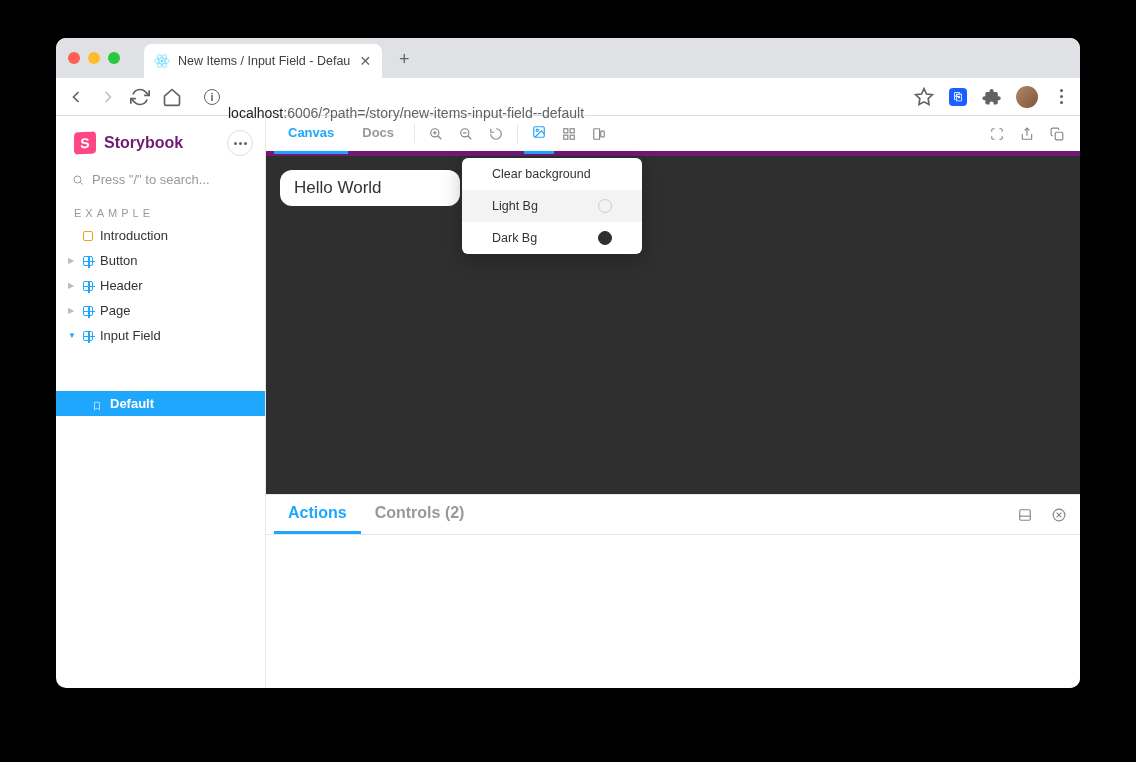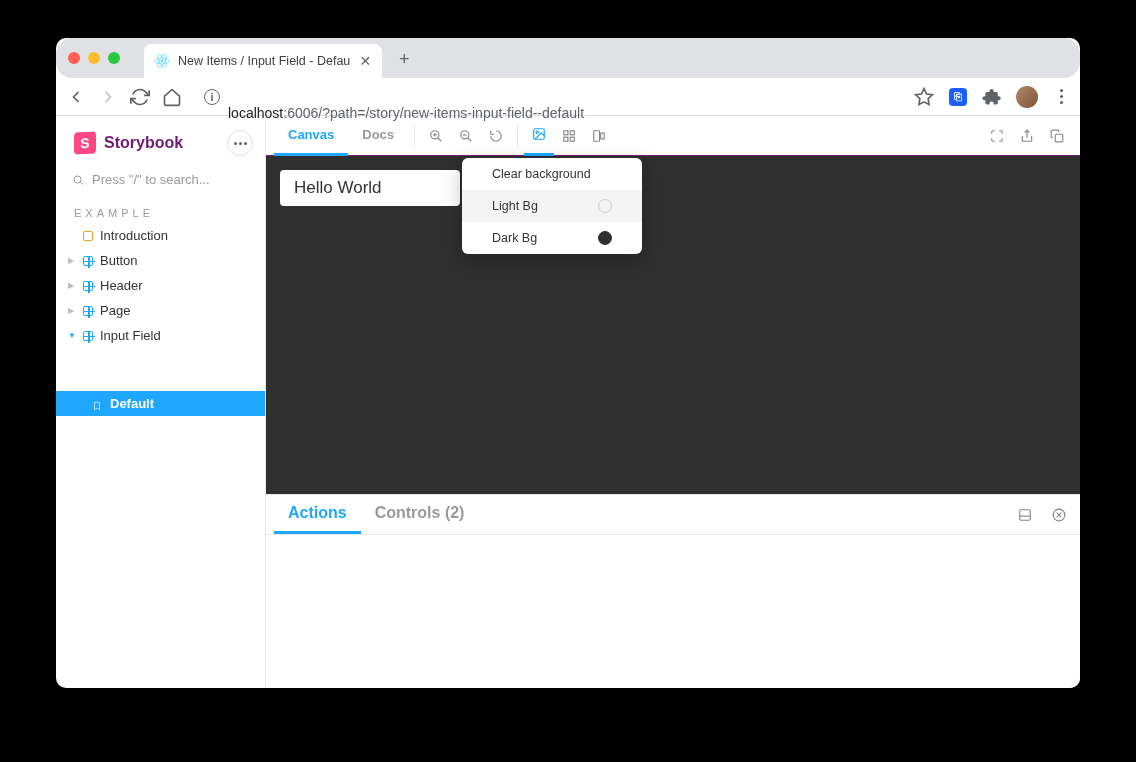--- a/index.html
+++ b/index.html
@@ -25,21 +25,20 @@
     flex-direction: column;
   }
   
   .tabbar {
     height: 40px;
     background: #dfe1e5;
     display: flex;
     align-items: center;
     padding-left: 12px;
     gap: 8px;
-    border-radius: 16px;
   }
   .traffic {
     display: flex; gap: 8px; align-items: center; margin-right: 16px;
   }
   .dot { width: 12px; height: 12px; border-radius: 50%; }
   .dot.red { background: #ff5f57; }
   .dot.yellow { background: #febc2e; }
   .dot.green { background: #28c840; }
   .tab {
     background: #fff;
@@ -160,21 +159,21 @@
     background:#1ea7fd;color:#fff;font-size:13px;font-weight:600;
     cursor:pointer;
     margin-top:43px;
   }
   .ic-story{width:10px;height:10px;}
   .ic-story svg{width:10px;height:10px;fill:none;stroke:#fff;stroke-width:1.5;}
 
   
   .main { flex:1; display:flex;flex-direction:column; min-width:0;}
   .toolbar {
-    height:40px;border-bottom:1px solid #701a75;
+    height:40px;border-bottom:5px solid #701a75;
     display:flex;align-items:stretch;
     padding:0 8px;
   }
   .tb-tabs { display:flex;align-items:center;gap:0; }
   .tb-tab {
     padding:0 14px;height:40px;display:flex;align-items:center;
     font-size:13px;font-weight:700;color:#999;cursor:pointer;
     border-bottom:3px solid transparent;
   }
   .tb-tab.active{color:#1ea7fd;border-bottom-color:#1ea7fd;}
@@ -187,21 +186,21 @@
   .tb-icon.active { border-bottom:3px solid #1ea7fd; color:#1ea7fd;}
   .tb-icon svg{width:14px;height:14px;}
   .tb-right{margin-left:auto;display:flex;align-items:center;}
 
   
   .canvas {
     flex:1;background:#2f2f2f;position:relative;padding:14px;
     min-height:0;
   }
   .preview-input {
-    background:#fff;border-radius:4px;padding:8px 14px;
+    background:#fff;border-radius:12px;padding:8px 14px;
     font-size:17px;color:#333;width:180px;
   }
   
   .popover {
     position:absolute;top:2px;left:196px;
     width:180px;background:#fff;border-radius:6px;
     box-shadow:0 6px 20px rgba(0,0,0,0.25);
     overflow:hidden;font-size:12.5px;
   }
   .popover::before{

